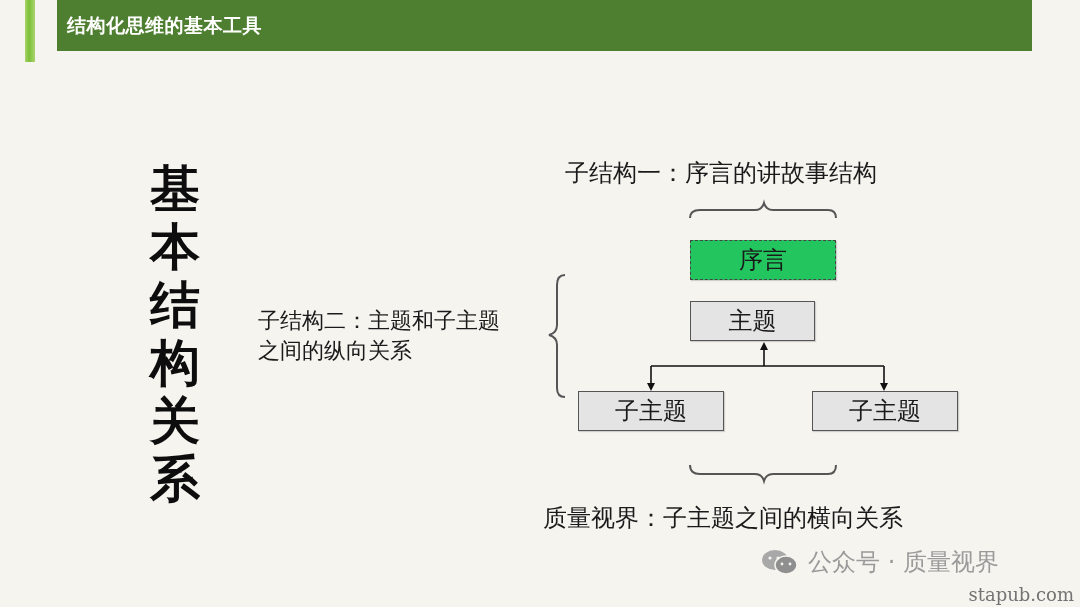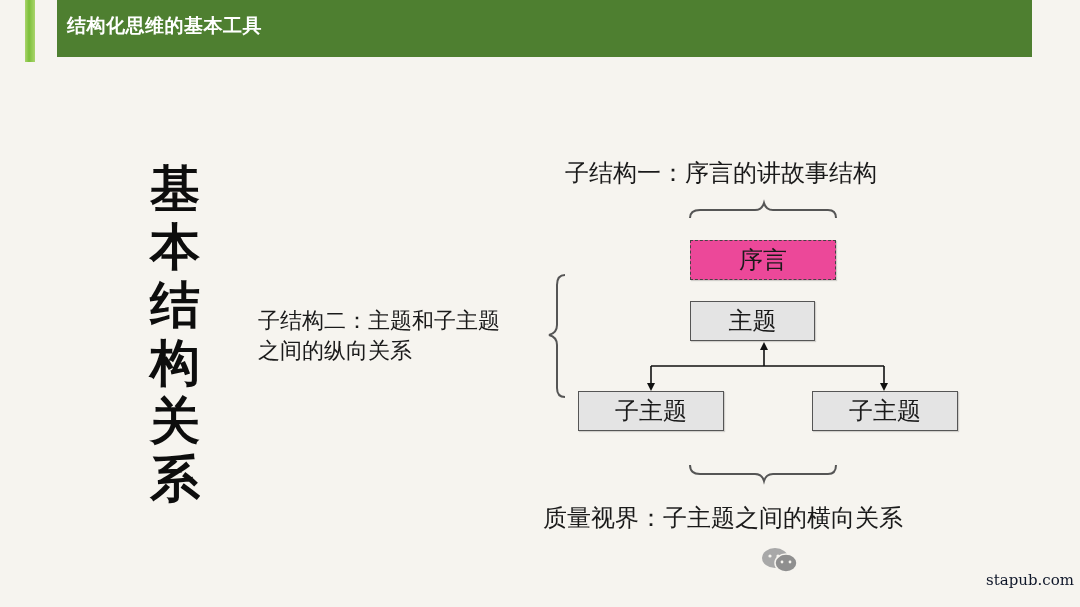--- a/index.html
+++ b/index.html
@@ -7,21 +7,21 @@
     width:1080px; height:607px; overflow:hidden; position:relative;
     background:#f6f4ef;
     font-family:"DejaVu Sans", "Liberation Sans", sans-serif;
     color:#111;
   }
   .accent-bar {
     position:absolute; left:25px; top:0; width:10px; height:62px;
     background:linear-gradient(90deg,#a9d46b 0%,#7cbf3a 40%,#a9d46b 100%);
   }
   .header {
-    position:absolute; left:57px; top:0; width:975px; height:57px;
+    position:absolute; left:57px; top:0; width:975px; height:51px;
     background:#4e7f30;
   }
   .header-title {
     position:absolute; left:10px; top:13px; font-size:19px; font-weight:bold;
     color:#ffffff; letter-spacing:0.5px;
   }
   .vertical-title {
     position:absolute; left:145px; top:160px; width:60px;
     display:flex; flex-direction:column; align-items:center;
   }
@@ -34,33 +34,33 @@
   .label b { font-weight:normal; }
   .label1 { left:565px; top:157px; }
   .label2 { left:258px; top:306px; font-size:22px; line-height:30px; white-space:normal; width:260px;}
   .label3 { left:543px; top:502px; }
   .box {
     position:absolute; height:40px; border:1.5px solid #555;
     background:#e4e4e4; display:flex; align-items:center; justify-content:center;
     font-size:24px; color:#1a1a1a; box-sizing:border-box;
     box-shadow:1px 1px 1px rgba(0,0,0,0.15);
   }
-  .box-preface { left:690px; top:240px; width:146px; background:#ec4899; border:1.5px dashed #444; }
+  .box-preface { left:690px; top:240px; width:146px; background:#22c55e; border:1.5px dashed #444; }
   .box-topic { left:690px; top:301px; width:125px; }
   .box-sub1 { left:578px; top:391px; width:146px; }
   .box-sub2 { left:812px; top:391px; width:146px; }
   svg.overlay { position:absolute; left:0; top:0; }
   .watermark {
     position:absolute; left:760px; top:546px; display:flex; align-items:center; gap:8px;
     color:#9a9a9a; font-size:24px;
   }
   .wechat-icon { width:40px; height:28px; position:relative; }
   .site {
-    position:absolute; right:6px; bottom:18px; font-family:"DejaVu Serif", serif;
-    font-size:15px; color:#0f172a;
+    position:absolute; right:6px; bottom:2px; font-family:"DejaVu Serif", serif;
+    font-size:18px; color:#737373;
   }
 </style>
 </head>
 <body>
 
 <div class="accent-bar"></div>
 <div class="header">
   <div class="header-title">结构化思维的基本工具</div>
 </div>
 
@@ -107,15 +107,16 @@
 
 <div class="watermark">
   <svg class="wechat-icon" viewBox="0 0 40 28">
     <ellipse cx="15" cy="12" rx="13" ry="10" fill="#a8a8a8"></ellipse>
     <ellipse cx="26" cy="17" rx="11" ry="9" fill="#8f8f8f" stroke="#f6f4ef" stroke-width="1.5"></ellipse>
     <circle cx="10" cy="10" r="1.6" fill="#f6f4ef"></circle>
     <circle cx="18" cy="10" r="1.6" fill="#f6f4ef"></circle>
     <circle cx="22" cy="16" r="1.4" fill="#f6f4ef"></circle>
     <circle cx="30" cy="16" r="1.4" fill="#f6f4ef"></circle>
   </svg>
+  <span>公众号 · 质量视界</span>
 </div>
 
 <div class="site">stapub.com</div>
 
 </body></html>

